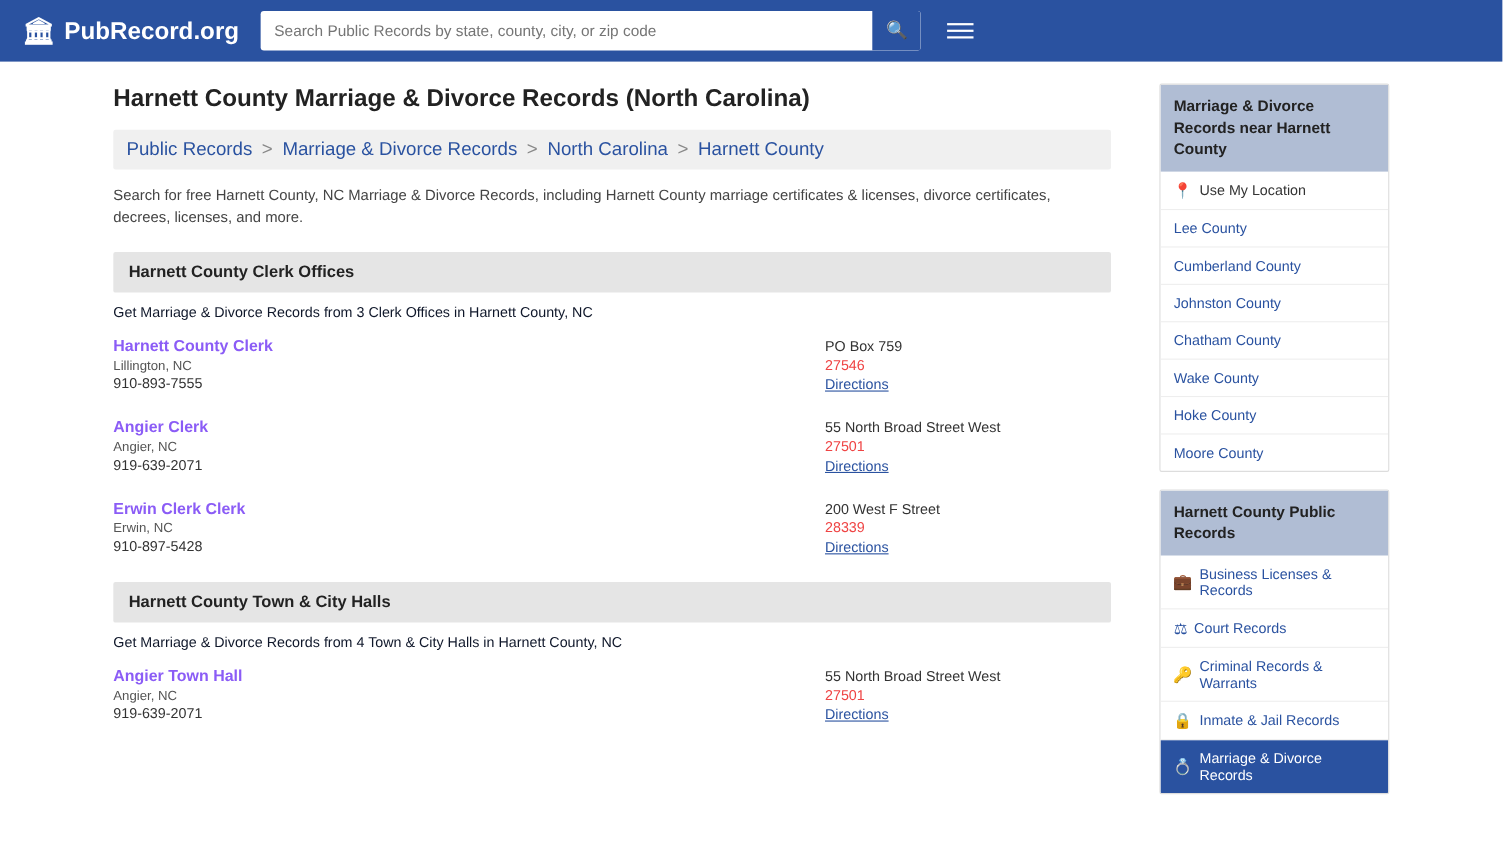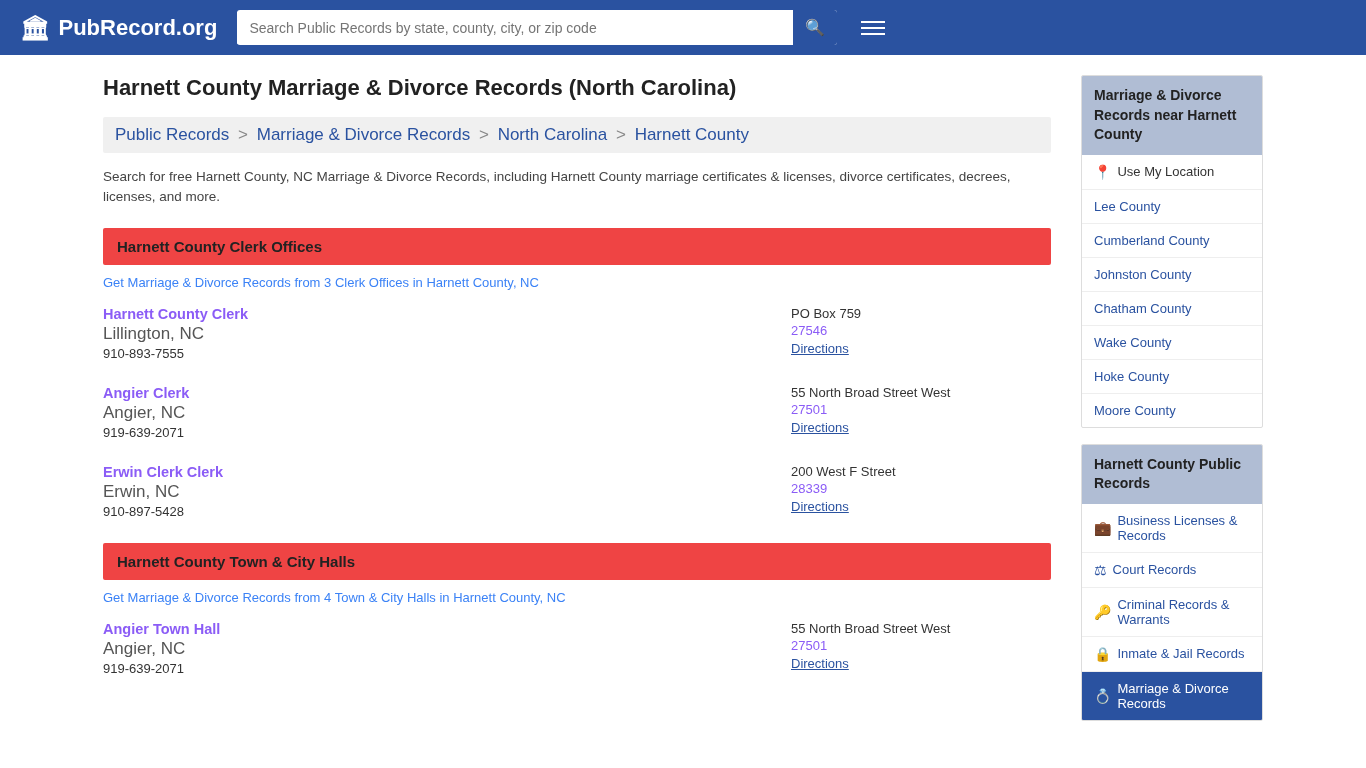--- a/index.html
+++ b/index.html
@@ -68,28 +68,28 @@
       height: 2px;
       background: #fff;
     }
 
     
     .main-container {
       display: flex;
       max-width: 1200px;
       margin: 0 auto;
       padding: 20px 20px;
-      gap: 30px;
+      gap: 44px;
     }
     .content {
       flex: 1;
       min-width: 0;
     }
     .sidebar {
-      width: 182px;
+      width: 209px;
       flex-shrink: 0;
     }
 
     
     .page-title {
       font-size: 22px;
       font-weight: bold;
       margin-bottom: 16px;
       color: #222;
     }
@@ -112,32 +112,32 @@
     
     .description {
       font-size: 13.5px;
       color: #444;
       margin-bottom: 20px;
       line-height: 1.5;
     }
 
     
     .section-header {
-      background: #ef4444;
+      background: #e5e5e5;
       padding: 10px 14px;
       font-size: 15px;
       font-weight: bold;
       color: #222;
       margin-bottom: 10px;
       border-radius: 2px;
     }
 
     .section-desc {
       font-size: 13px;
-      color: #3b82f6;
+      color: #0f172a;
       margin-bottom: 16px;
     }
 
     
     .office-entry {
       margin-bottom: 24px;
       display: flex;
       gap: 20px;
     }
     .office-left {
@@ -147,36 +147,36 @@
       width: 260px;
       flex-shrink: 0;
     }
     .office-name {
       font-weight: bold;
       font-size: 14.5px;
       color: #8b5cf6;
       margin-bottom: 2px;
     }
     .office-city {
-      font-size: 17px;
+      font-size: 12px;
       color: #555;
       margin-bottom: 2px;
     }
     .office-phone {
       font-size: 13px;
       color: #333;
     }
     .office-address {
       font-size: 13px;
       color: #333;
       margin-bottom: 2px;
     }
     .office-zip {
       font-size: 13px;
-      color: #8b5cf6;
+      color: #ef4444;
       margin-bottom: 2px;
     }
     .directions-link {
       color: #2a52a0;
       text-decoration: underline;
       font-size: 13px;
       cursor: pointer;
     }
 
     

